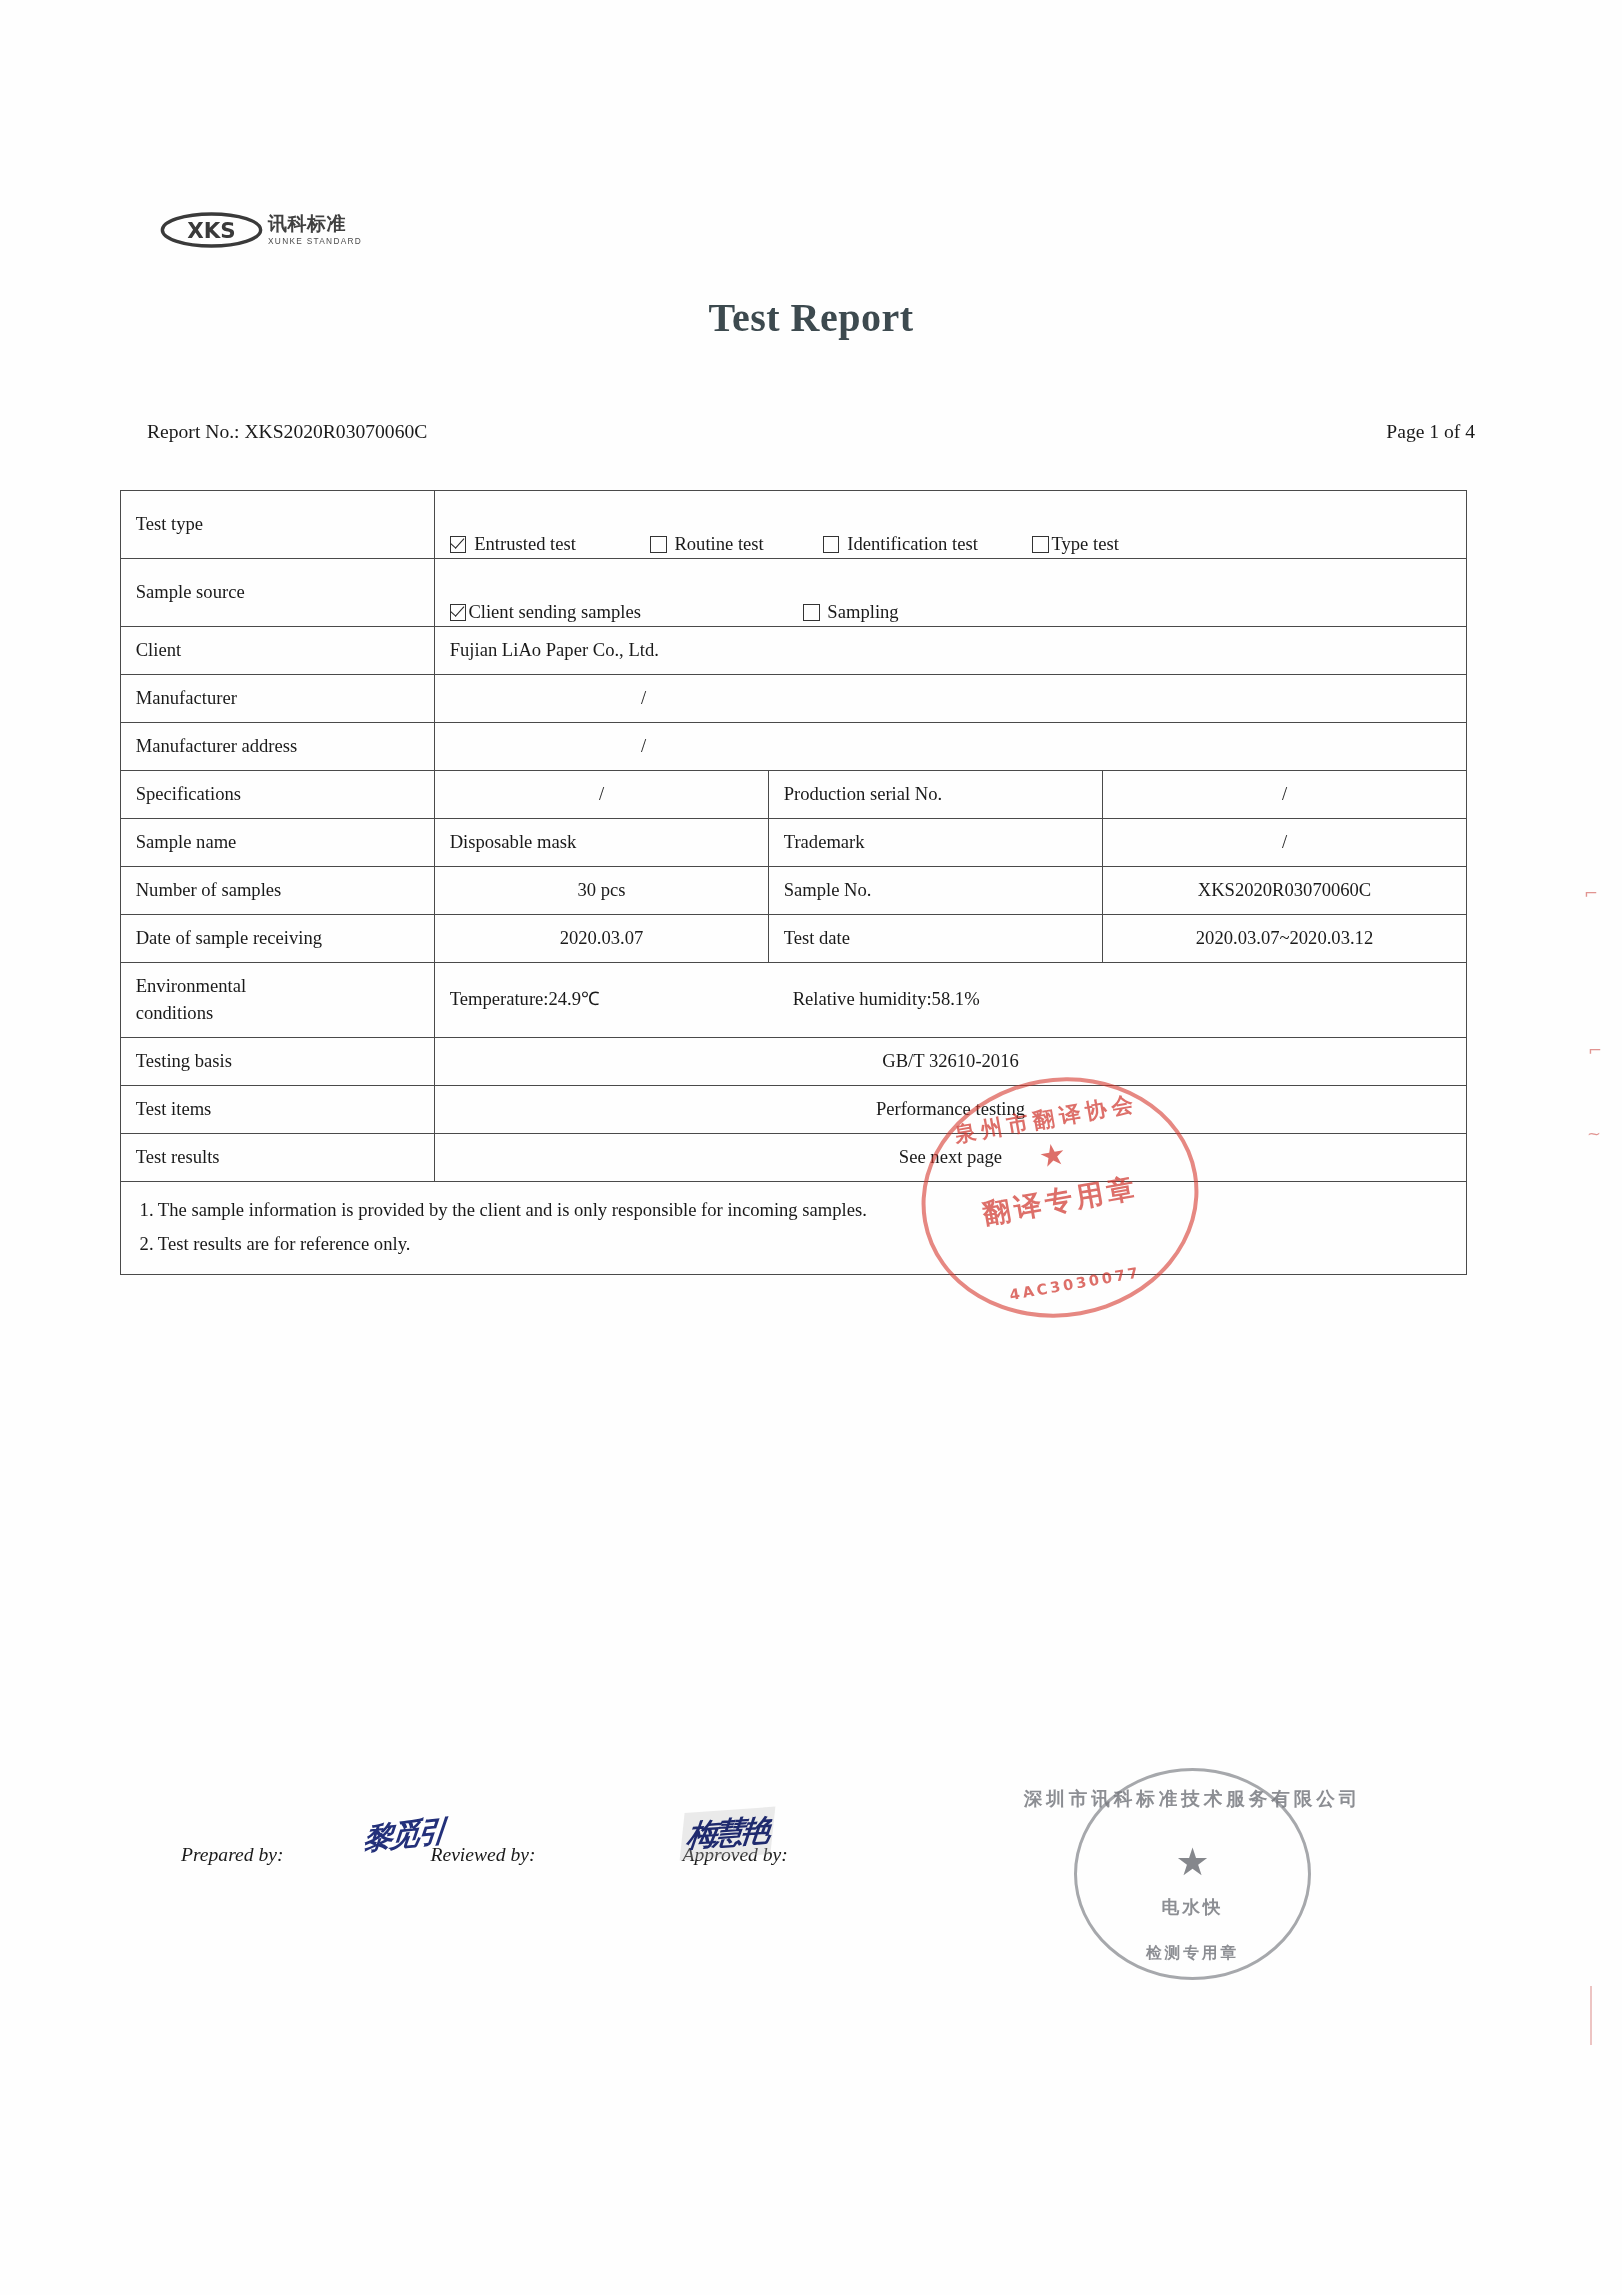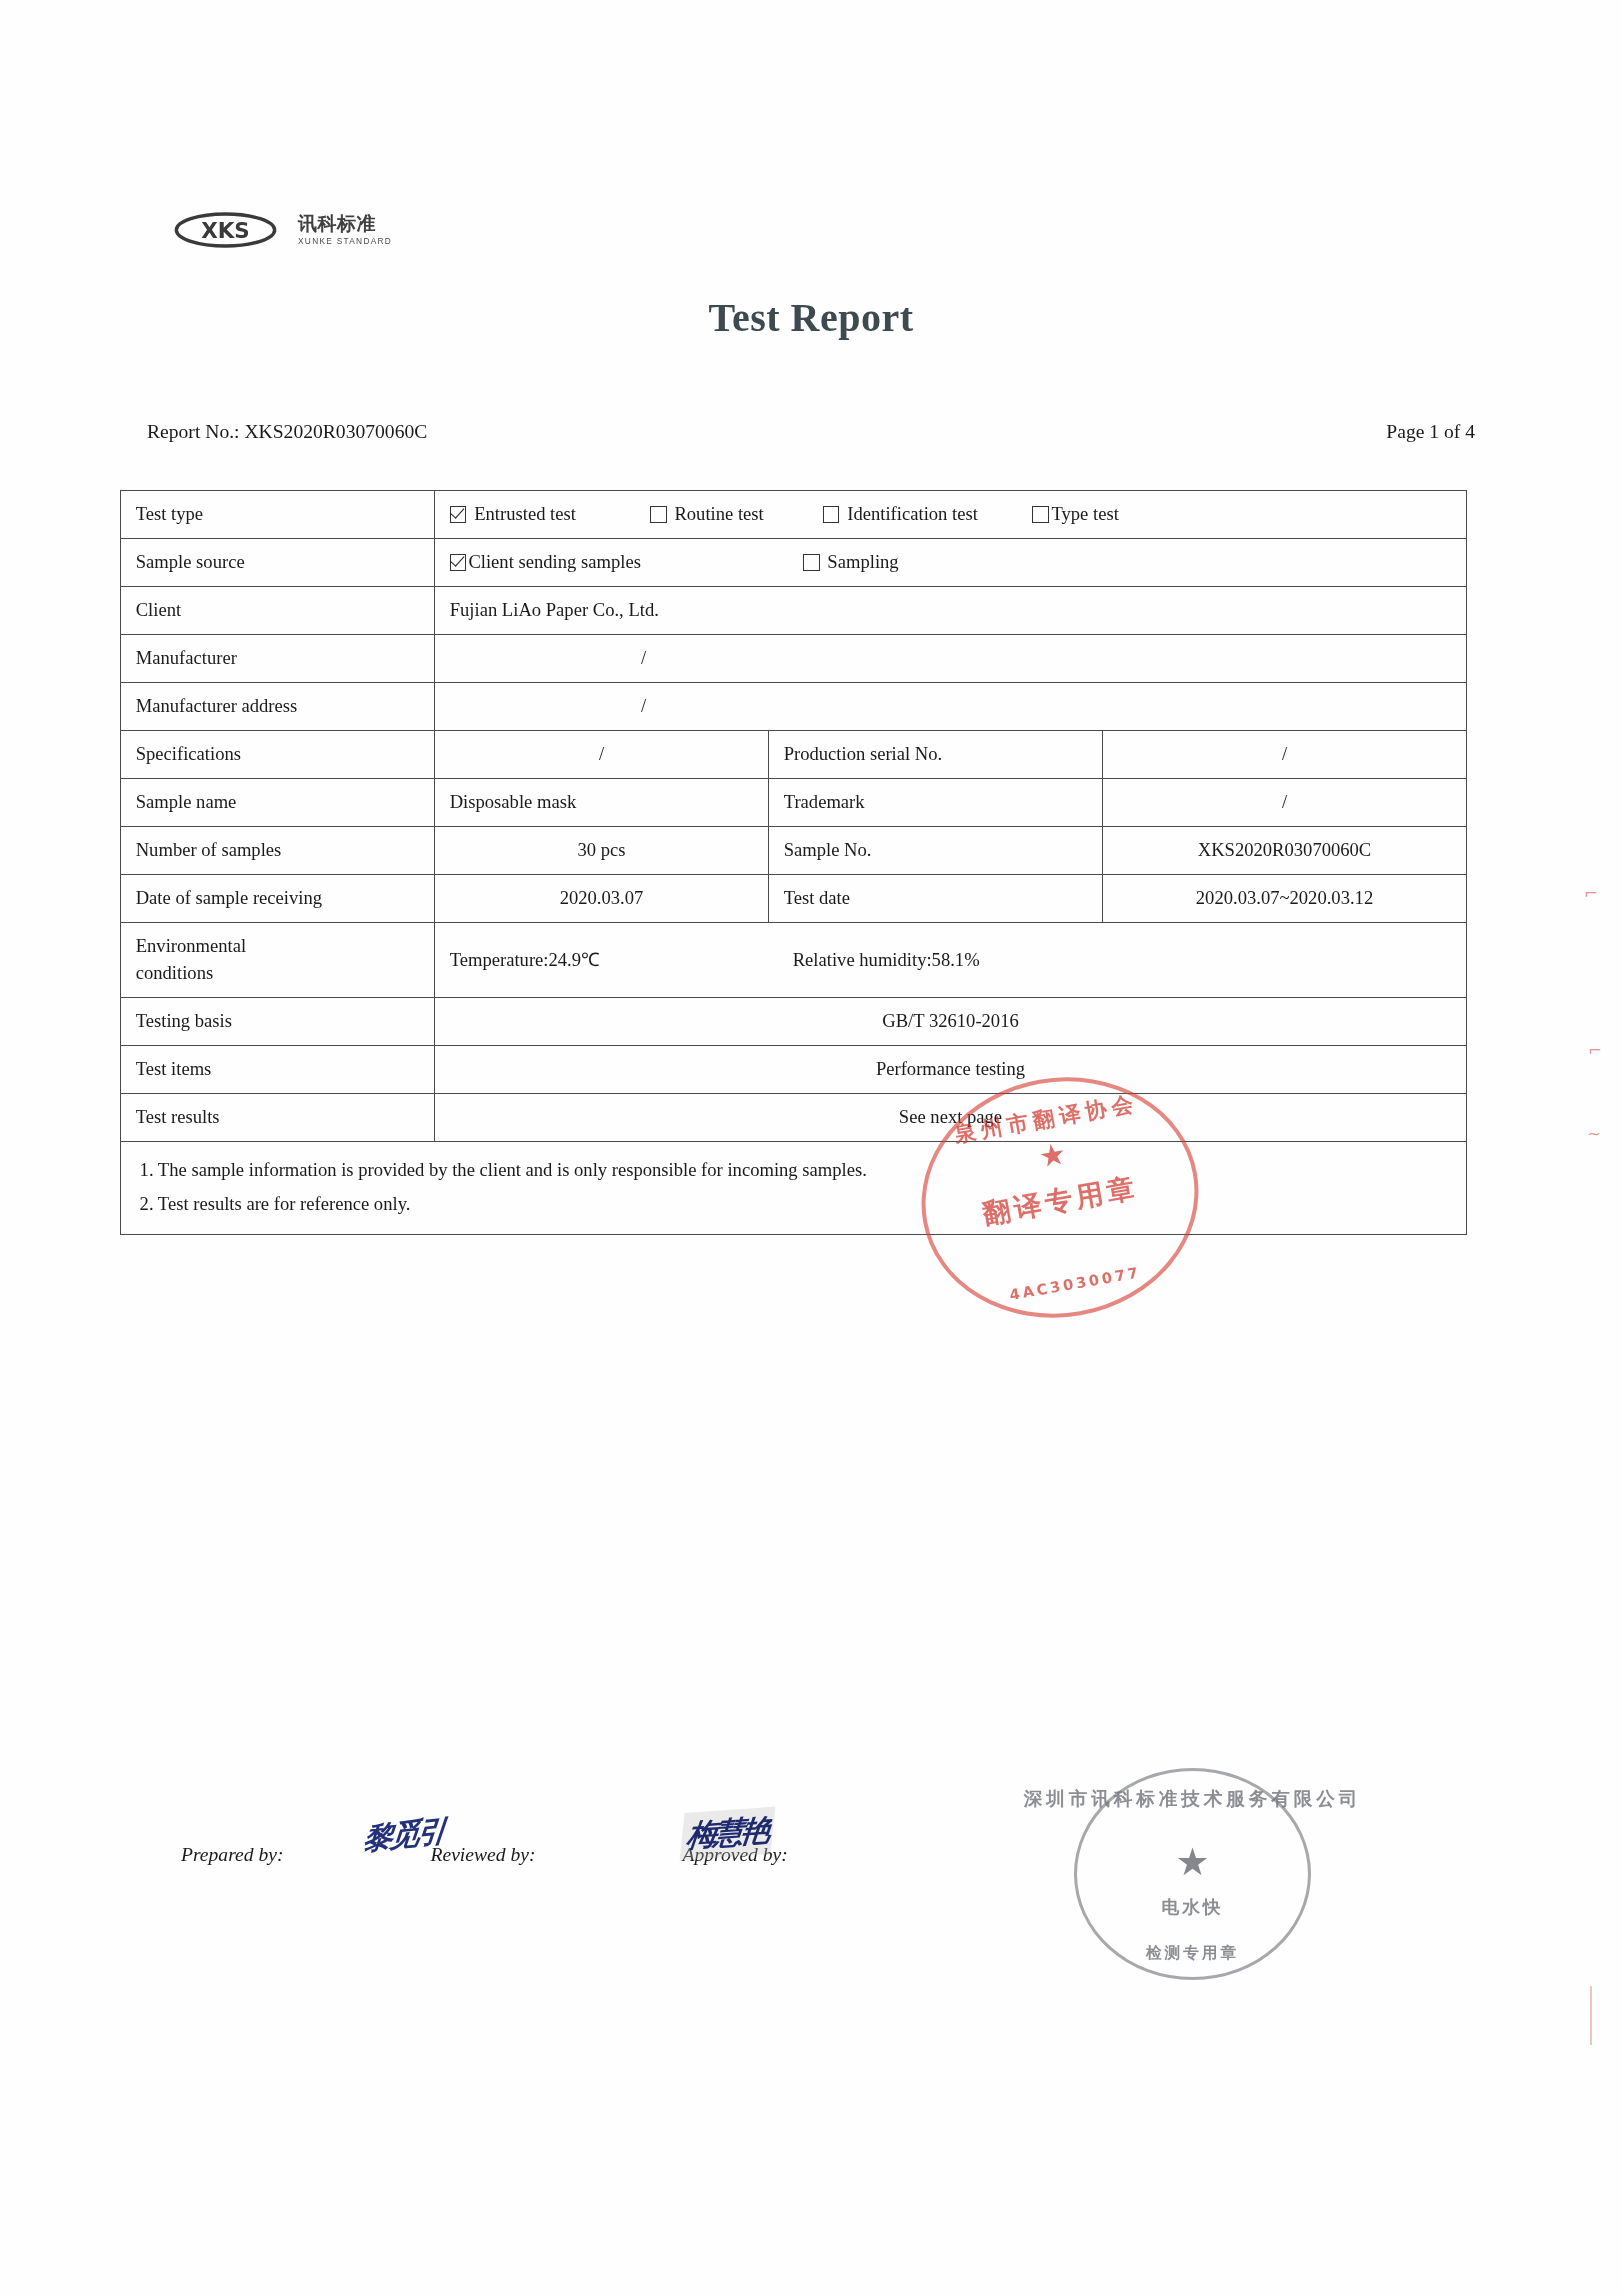--- a/index.html
+++ b/index.html
@@ -19,25 +19,25 @@
     position: absolute;
     top: 0; left: 0;
     width: 1622px;
     height: 2295px;
     background: #fefefe;
   }
 
   
   .logo-wrap {
     position: absolute;
-    left: 174px;
+    left: 160px;
     top: 212px;
     display: flex;
     align-items: center;
-    gap: 21px;
+    gap: 5px;
   }
   .logo-mark {
     position: relative;
     width: 103px;
     height: 36px;
   }
   .logo-mark svg { display: block; }
   .logo-cn {
     font-family: "DejaVu Sans", sans-serif;
     font-weight: bold;
@@ -103,21 +103,21 @@
   .tall { height: 74px; }
   .addr-cell {
     text-align: justify;
     text-align-last: left;
     line-height: 1.75;
     padding-top: 7.8px;
     padding-bottom: 7.8px;
   }
   .two-line { line-height: 1.6; }
 
-  .chk-row { display: flex; align-items: center; }
+  .chk-row { display: flex; align-items: center; margin-top: 40px; }
   .chk-item { display: flex; align-items: center; white-space: nowrap; }
   .box {
     display: inline-block;
     width: 14.7px; height: 14.7px;
     border: 1px solid #333;
     margin-right: 7.8px;
     position: relative;
     flex: 0 0 auto;
   }
   .box.checked::after {

